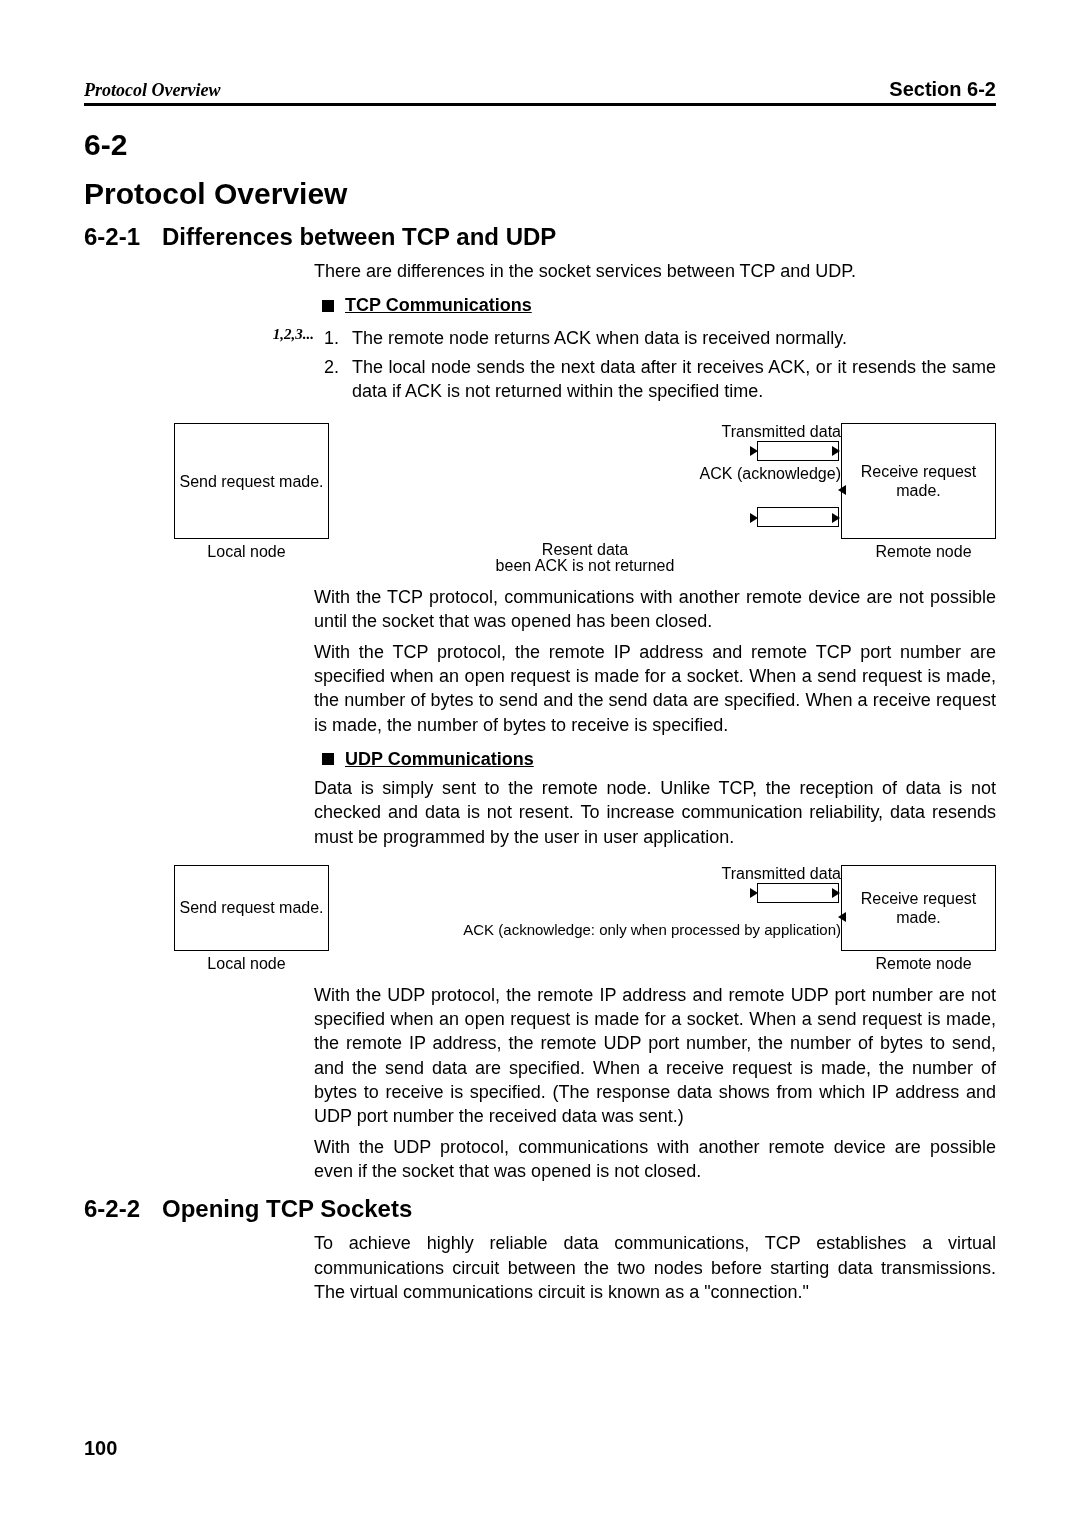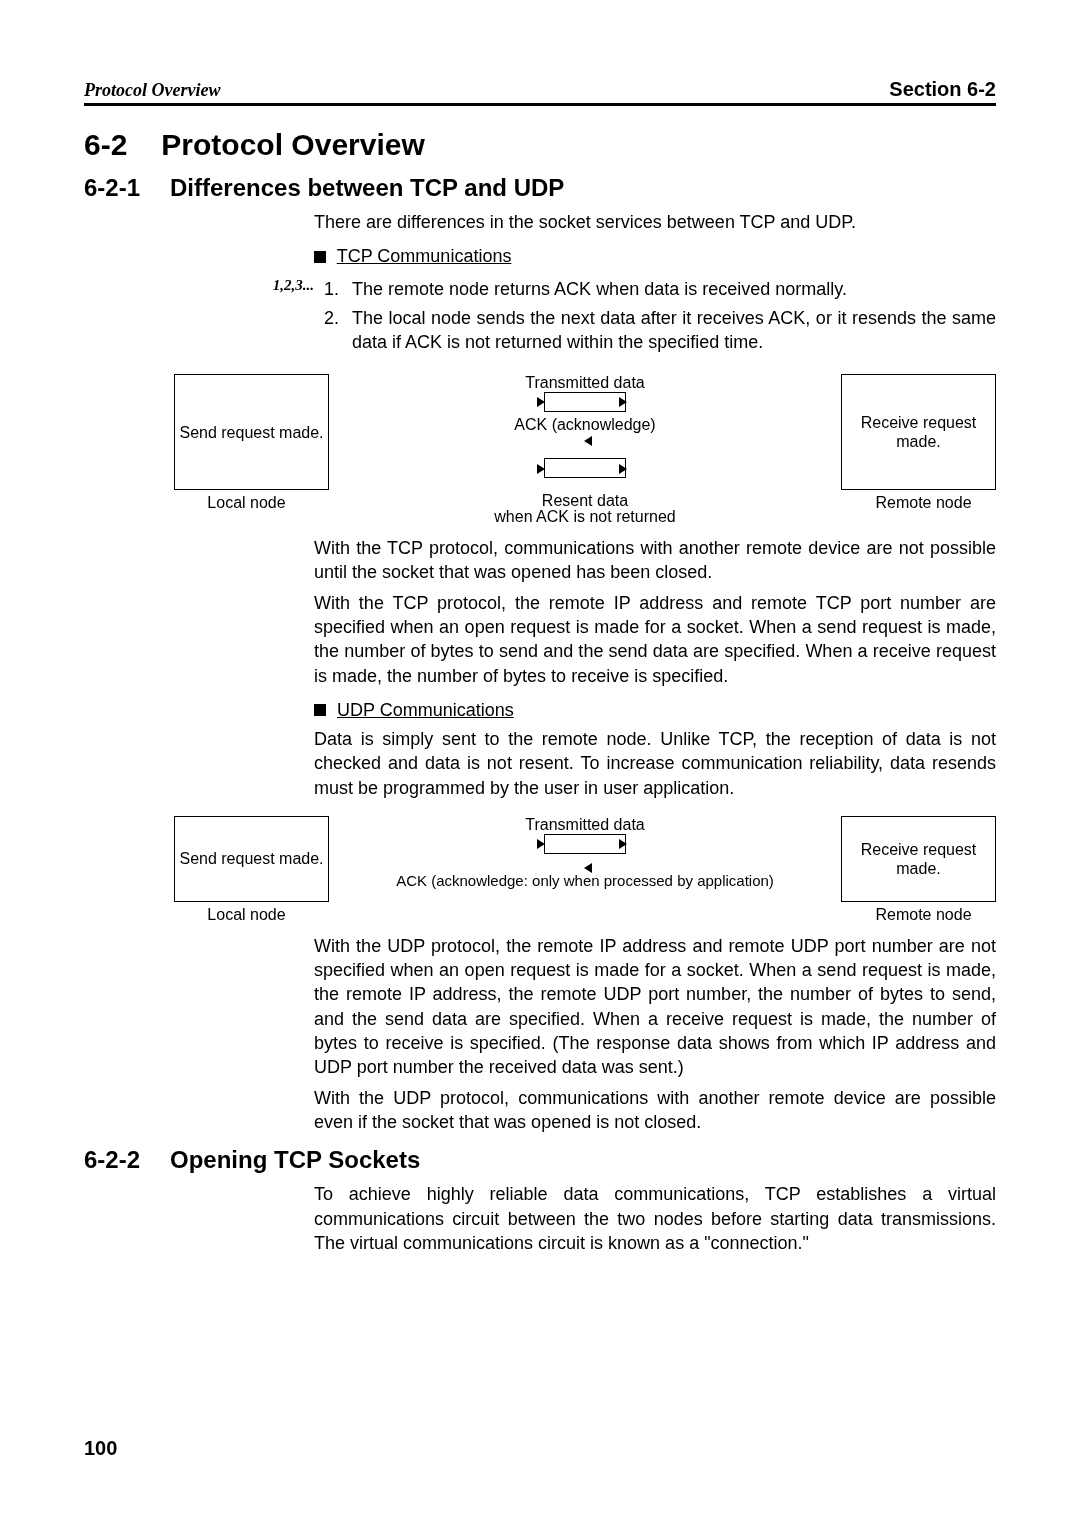--- a/index.html
+++ b/index.html
@@ -1,25 +1,25 @@
 <!DOCTYPE html>
 <html><head>
 <meta charset="utf-8">
 <style>
   html,body{margin:0;padding:0;background:#fff;color:#000;}
   body{width:1080px;min-height:1528px;font-family:Arial,Helvetica,sans-serif;position:relative;}
   .page{padding:78px 84px 40px 84px;}
   .topbar{display:flex;justify-content:space-between;align-items:flex-end;border-bottom:3px solid #000;padding-bottom:2px;margin-bottom:22px;}
   .topbar .left{font-style:italic;font-weight:bold;font-size:18px;font-family:"Times New Roman",serif;}
   .topbar .right{font-weight:bold;font-size:20px;}
-  .h1{font-weight:bold;font-size:30px;margin:18px 0 6px 0;display:flex;gap:34px;}
-  .h2{font-weight:bold;font-size:24px;margin:12px 0 8px 0;display:flex;gap:30px;}
+  .h1{font-weight:bold;font-size:30px;margin:18px 0 6px 0;display:flex;gap:15px;flex-direction:column;}
+  .h2{font-weight:bold;font-size:24px;margin:12px 0 8px 0;display:flex;gap:22px;}
   .body-col{margin-left:230px;}
   .para{font-size:18px;line-height:1.35;margin:6px 0;text-align:justify;}
-  .subhead{font-size:18px;font-weight:normal;margin:12px 0 6px 0;}
+  .subhead{font-size:18px;font-weight:bold;margin:12px 0 6px 8px;}
   .subhead .sq{display:inline-block;width:12px;height:12px;background:#000;margin-right:6px;vertical-align:middle;position:relative;top:-1px;}
   .subhead .ul{text-decoration:underline;}
   .steps-row{display:flex;margin-top:10px;}
   .steps-label{width:88px;font-weight:bold;font-style:italic;font-size:15px;font-family:"Times New Roman",serif;text-align:right;padding-right:10px;}
   .steps-list{flex:1;}
   .step{display:flex;font-size:18px;line-height:1.35;margin-bottom:4px;}
   .step .num{width:28px;flex:none;}
   .step .txt{flex:1;text-align:justify;}
   .diagram{margin:16px 0 10px 90px;}
   .diag-row{display:flex;align-items:flex-start;}
@@ -32,21 +32,21 @@
   .arrow-dash{position:relative;height:0;border-top:2px dashed #000;margin:6px 0;}
   .arrow-dash::after{content:"";position:absolute;right:-1px;top:-5px;border-left:8px solid #000;border-top:5px solid transparent;border-bottom:5px solid transparent;}
   .arrow-dash.rev::after{left:-1px;right:auto;border-left:none;border-right:8px solid #000;}
   .small-box{width:80px;height:18px;border:1.5px solid #000;margin:0 auto;}
   .caption{font-size:16px;text-align:center;margin-top:-2px;}
   .diag-foot{display:flex;font-size:16px;margin-top:4px;}
   .diag-foot .l{width:145px;text-align:center;}
   .diag-foot .m{flex:1;text-align:center;}
   .diag-foot .r{width:145px;text-align:center;}
   .pagenum{position:absolute;bottom:68px;left:84px;font-weight:bold;font-size:20px;}
-  .mid-stack{display:flex;flex-direction:column;align-items:center;padding:0 0;}
+  .mid-stack{display:flex;flex-direction:column;align-items:flex-end;padding:0 0;}
   .mid-line-wrap{position:relative;padding:0 2px;}
   .split-line{display:flex;align-items:center;}
   .split-line .half{flex:1;}
   .tcp-diag .node-box{height:102px;}
   .udp-diag .node-box{height:72px;}
 </style>
 </head>
 <body>
 
 <div class="page">
@@ -127,21 +127,21 @@
         </div>
       </div>
       <div class="node-box">
           <span>Receive request made.</span>
         </div>
     </div>
     <div class="diag-foot">
       <div class="l">Local node</div>
       <div class="m">
         <div class="caption">Resent data</div>
-        <div class="caption">when ACK is not returned</div>
+        <div class="caption">been ACK is not returned</div>
       </div>
       <div class="r">Remote node</div>
     </div>
   </div>
 
   <div class="body-col">
     <p class="para">With the TCP protocol, communications with another remote device are not possible until the socket that was opened has been closed.</p>
     <p class="para">With the TCP protocol, the remote IP address and remote TCP port number are specified when an open request is made for a socket. When a send request is made, the number of bytes to send and the send data are specified. When a receive request is made, the number of bytes to receive is specified.</p>
 
     <div class="subhead">

